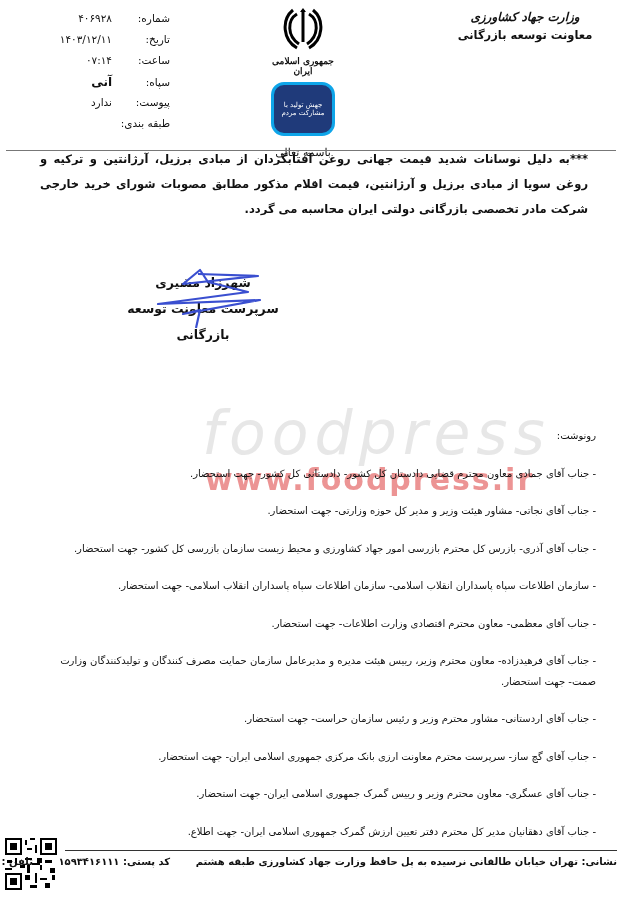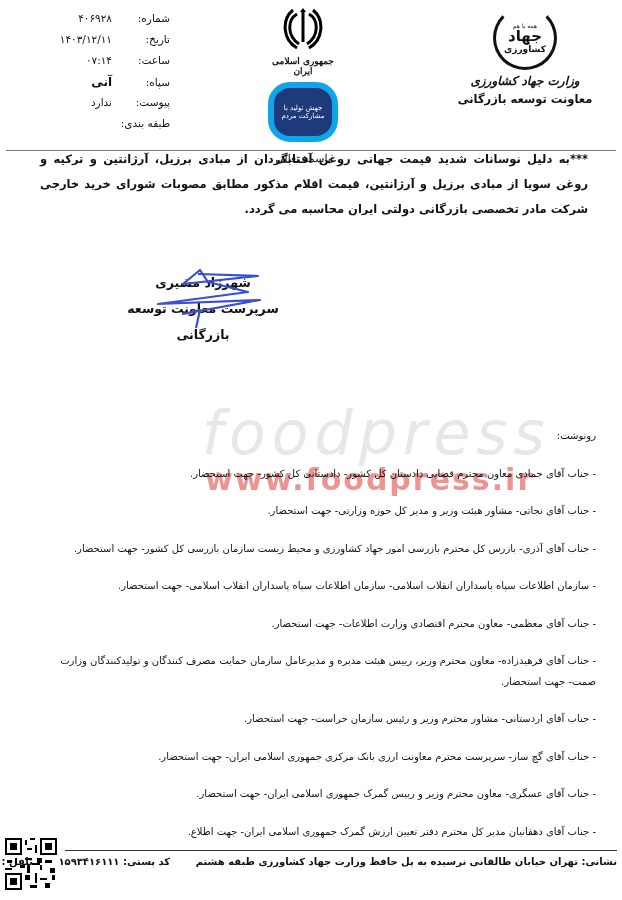--- a/index.html
+++ b/index.html
@@ -9,21 +9,21 @@
   
   .meta { left: 20px; top: 12px; width: 150px; direction: rtl; font-size: 10.5px; }
   .meta-row { display: flex; align-items: baseline; height: 21px; }
   .meta-label { width: 48px; text-align: right; }
   .meta-value { padding-right: 10px; }
   .meta-value.bold { font-weight: bold; font-size: 12px; }
   
   .emblem { left: 268px; top: 6px; width: 70px; text-align: center; }
   .emblem-title { font-family: "DejaVu Serif", serif; font-size: 9px; font-weight: bold; margin-top: 2px; }
   .badge { width: 58px; height: 48px; margin: 6px auto 0; background: #1f3a7a;
-           border: 6px solid #0ea5e9; border-radius: 22px; color: #fff; font-size: 7px;
+           border: 3px solid #0ea5e9; border-radius: 13px; color: #fff; font-size: 7px;
            display: flex; align-items: center; justify-content: center; text-align: center; line-height: 1.2; }
   .bismillah { font-family: "DejaVu Serif", serif; font-size: 11px; margin-top: 10px; }
   
   .logo { left: 455px; top: 6px; width: 140px; text-align: center; }
   .logo-circle { width: 58px; height: 58px; margin: 0 auto; border: 3px solid #111; border-top-color: transparent;
                  border-radius: 50%; display: flex; flex-direction: column; align-items: center; justify-content: center; }
   .logo-small { font-size: 6px; }
   .logo-big { font-size: 15px; font-weight: bold; line-height: 1; }
   .logo-sub { font-size: 9px; font-weight: bold; }
   .ministry { font-family: "DejaVu Serif", serif; font-size: 12px; font-weight: bold; font-style: italic; margin-top: 4px; }
@@ -85,25 +85,20 @@
     <path d="M26 8 C36 14 36 30 24 38" stroke="#000" stroke-width="3" fill="none"></path>
     <path d="M10 4 C-2 14 0 34 14 42" stroke="#000" stroke-width="3" fill="none"></path>
     <path d="M30 4 C42 14 40 34 26 42" stroke="#000" stroke-width="3" fill="none"></path>
   </svg>
   <div class="emblem-title">جمهوری اسلامی ایران</div>
   <div class="badge">جهش تولید با مشارکت مردم</div>
   <div class="bismillah">باسمه تعالی</div>
 </div>
 
 <div class="abs logo">
-  <div class="logo-circle">
-    <span class="logo-small">همه با هم</span>
-    <span class="logo-big">جهاد</span>
-    <span class="logo-sub">کشاورزی</span>
-  </div>
   <div class="ministry">وزارت جهاد کشاورزی</div>
   <div class="dept">معاونت توسعه بازرگانی</div>
 </div>
 
 <div class="abs rule" style="top:150px"></div>
 
 <div class="abs para">***به دلیل نوسانات شدید قیمت جهانی روغن آفتابگردان از مبادی برزیل، آرژانتین و ترکیه و روغن سویا از مبادی برزیل و آرژانتین، قیمت اقلام مذکور مطابق مصوبات شورای خرید خارجی شرکت مادر تخصصی بازرگانی دولتی ایران محاسبه می گردد.</div>
 
 <div class="abs sig">
   <div>شهرزاد مشیری</div>

